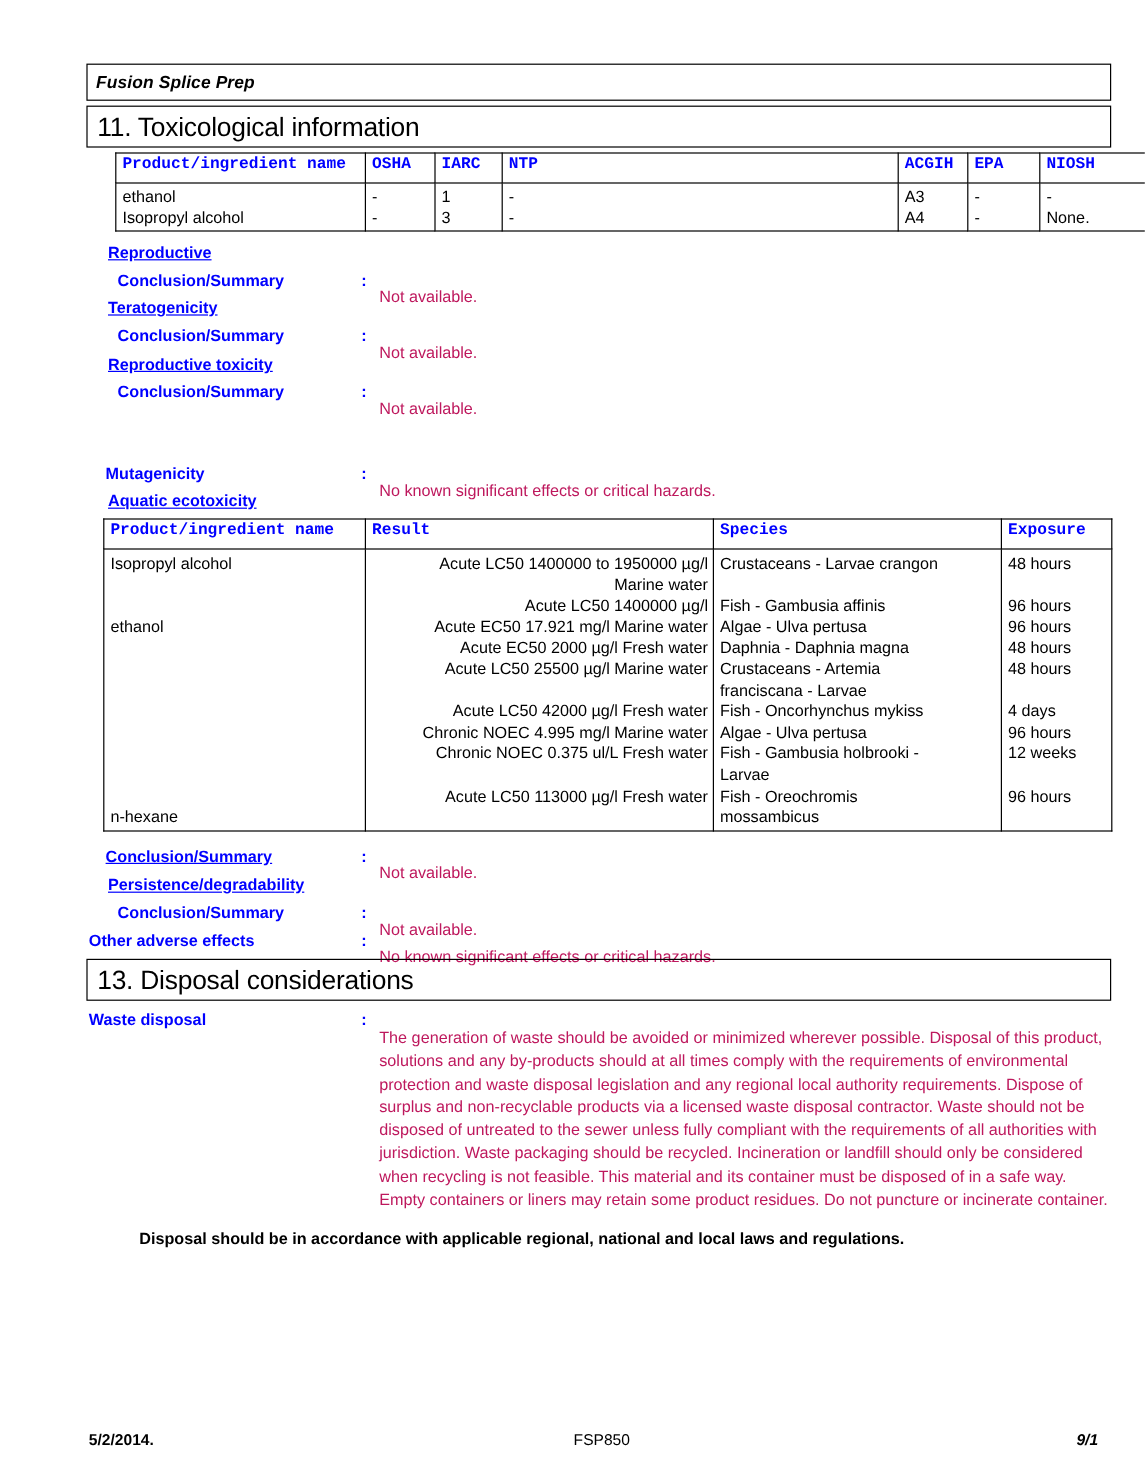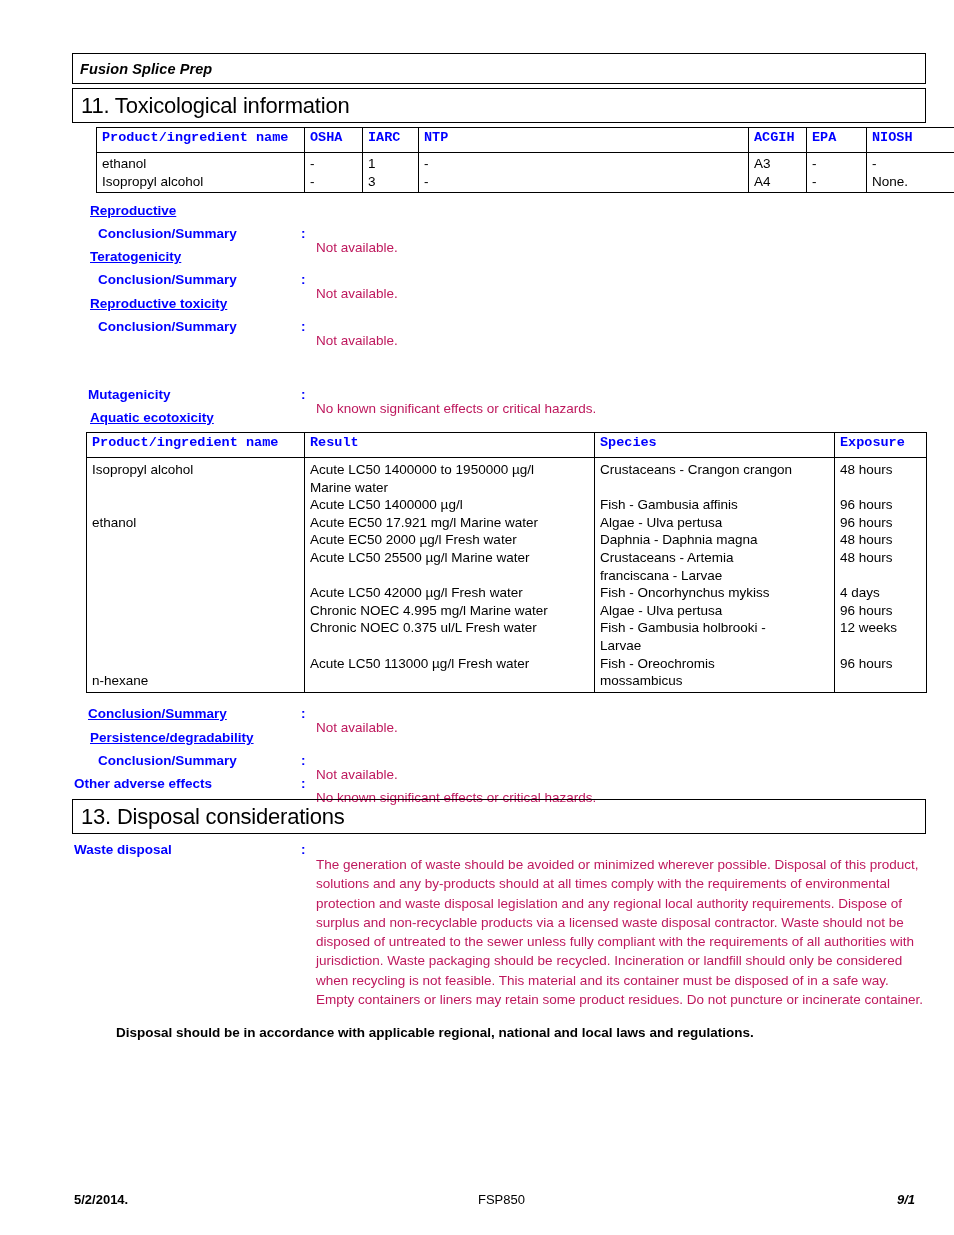--- a/index.html
+++ b/index.html
@@ -299,37 +299,37 @@
           <span class="blank-line"></span>
           <span class="blank-line"></span>
           <span class="blank-line"></span>
           <span class="blank-line"></span>
           <span class="blank-line"></span>
           <span class="blank-line"></span>
           <span class="blank-line"></span>
           <span>n-hexane</span>
         </td>
 
-        <td style="padding-top:3px;">
+        <td style="padding-top:3px;text-align:right;">
           <span class="nowrap">Acute LC50 1400000 to 1950000 µg/l</span><br>
           <span class="nowrap">Marine water</span><br>
           <span class="nowrap">Acute LC50 1400000 µg/l</span><br>
           <span class="nowrap">Acute EC50 17.921 mg/l Marine water</span><br>
           <span class="nowrap">Acute EC50 2000 µg/l Fresh water</span><br>
           <span class="nowrap">Acute LC50 25500 µg/l Marine water</span><br>
           <span class="blank-line"></span>
           <span class="nowrap">Acute LC50 42000 µg/l Fresh water</span><br>
           <span class="nowrap">Chronic NOEC 4.995 mg/l Marine water</span><br>
           <span class="nowrap">Chronic NOEC 0.375 ul/L Fresh water</span><br>
           <span class="blank-line"></span>
           <span class="nowrap">Acute LC50 113000 µg/l Fresh water</span>
         </td>
 
         <td style="padding-top:3px;">
-          <span class="nowrap">Crustaceans - Crangon crangon</span><br>
+          <span class="nowrap">Crustaceans - Larvae crangon</span><br>
           <span class="blank-line"></span>
           <span class="nowrap">Fish - Gambusia affinis</span><br>
           <span class="nowrap">Algae - Ulva pertusa</span><br>
           <span class="nowrap">Daphnia - Daphnia magna</span><br>
           <span class="nowrap">Crustaceans - Artemia</span><br>
           <span class="nowrap">franciscana - Larvae</span><br>
           <span class="nowrap">Fish - Oncorhynchus mykiss</span><br>
           <span class="nowrap">Algae - Ulva pertusa</span><br>
           <span class="nowrap">Fish - Gambusia holbrooki -</span><br>
           <span class="nowrap">Larvae</span><br>

